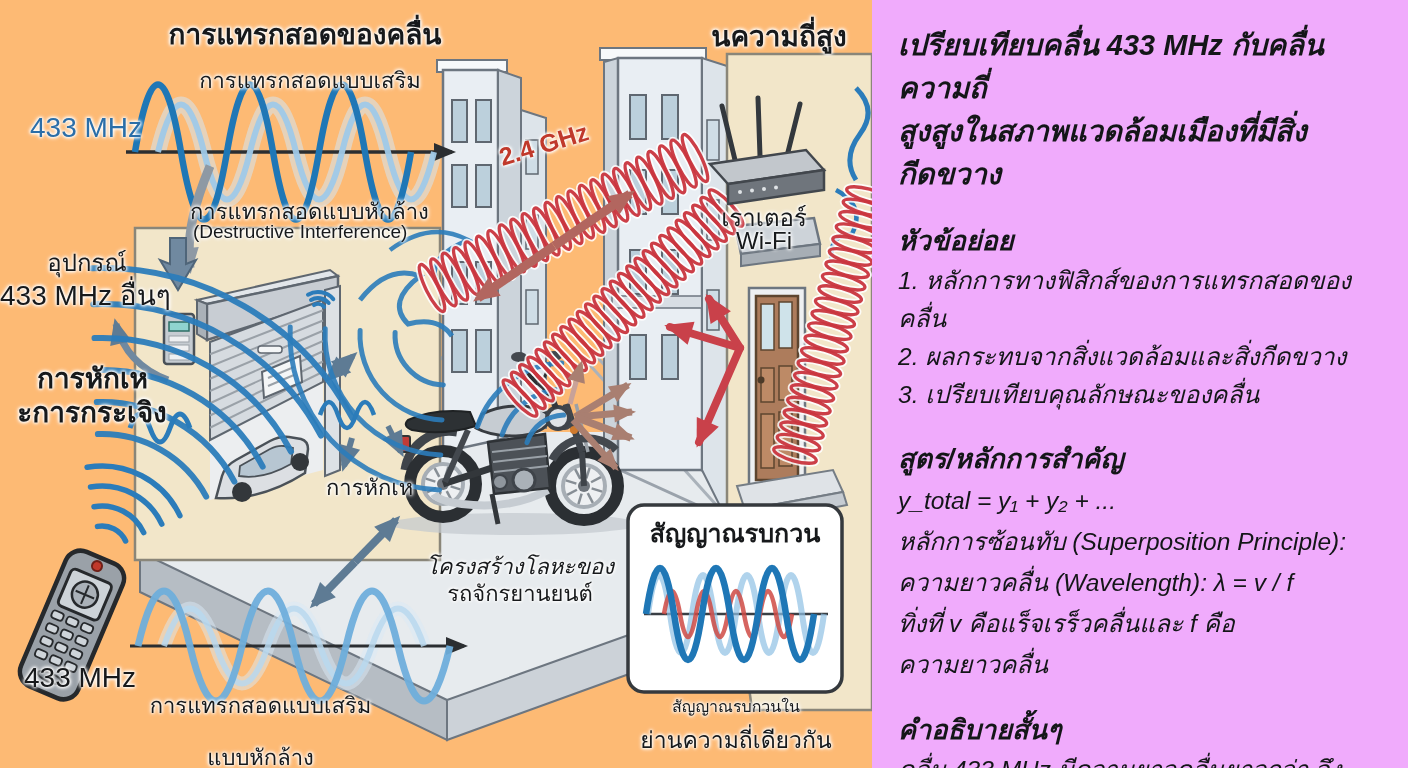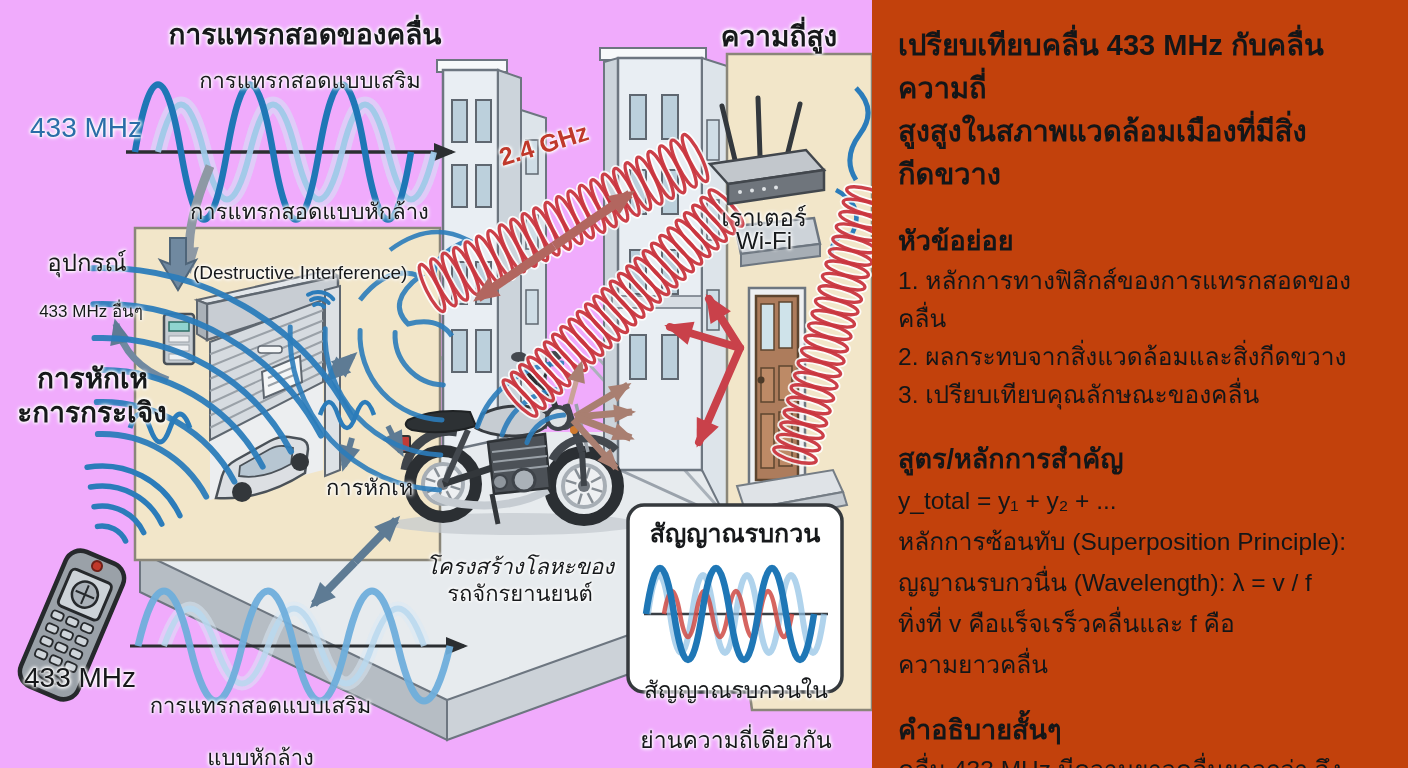--- a/index.html
+++ b/index.html
@@ -1,48 +1,48 @@
 <!DOCTYPE html>
 <html><head>
 <meta charset="utf-8">
 <style>
   html,body{margin:0;padding:0;background:#888;}
   #stage{position:relative;width:1408px;height:768px;overflow:hidden;background:#fff;
          font-family:"Liberation Sans","DejaVu Sans",sans-serif;}
-  #diagram{position:absolute;left:0;top:0;width:872px;height:768px;background:#f0abfc;}
+  #diagram{position:absolute;left:0;top:0;width:872px;height:768px;background:#fdba74;}
   #art{position:absolute;left:0;top:0;}
   .lbl{position:absolute;color:#17191b;white-space:nowrap;z-index:5;
        text-shadow:0 0 3px #fff,0 0 3px #fff,0 0 4px #fff,0 0 5px #fff;}
   .ctr{text-align:center;}
   .b{font-weight:700;}
   .l-title{left:150px;top:12px;width:310px;font-size:28px;}
   .l-constr{left:160px;top:63px;width:300px;font-size:22px;}
   .l-433t{left:30px;top:112px;font-size:28px;color:#2b6ea8;}
   .l-destr1{left:190px;top:194px;font-size:22px;}
-  .l-destr2{left:193px;top:221px;font-size:19px;margin-top:41px;}
+  .l-destr2{left:193px;top:221px;font-size:19px;}
   .l-dev1{left:12px;top:243px;width:150px;font-size:24px;}
-  .l-dev2{left:6px;top:273px;width:170px;font-size:17px;margin-top:24px;}
+  .l-dev2{left:0;top:273px;width:170px;font-size:28px;}
   .l-refr1{left:10px;top:356px;width:165px;font-size:28px;}
   .l-refr2{left:2px;top:390px;width:180px;font-size:28px;}
   .l-refrs{left:326px;top:470px;font-size:22px;}
   .l-433b{left:24px;top:662px;font-size:28px;}
   .l-bw1{left:118px;top:688px;width:285px;font-size:22px;}
   .l-bw2{left:118px;top:740px;width:285px;font-size:22px;}
   .l-sc1{left:425px;top:522px;width:190px;font-size:22px;}
   .l-sc2{left:425px;top:549px;width:190px;font-size:22px;font-style:italic;}
   .l-sc3{left:425px;top:576px;width:190px;font-size:22px;}
   .l-24{left:498px;top:130px;font-size:25px;color:#c0392b;transform:rotate(-17deg);}
   .l-hf{left:690px;top:14px;width:178px;font-size:28px;}
   .l-rt1{left:700px;top:198px;width:128px;font-size:24px;}
   .l-rt2{left:700px;top:227px;width:128px;font-size:24px;}
   .l-nb{left:632px;top:513px;width:206px;font-size:25px;}
-  .l-nc1{left:612px;top:672px;width:248px;font-size:23px;text-align:center;}
+  .l-nc1{left:612px;top:694px;width:248px;font-size:16px;text-align:center;}
   .l-nc2{left:612px;top:722px;width:248px;font-size:23px;}
-  #panel{position:absolute;left:872px;top:0;width:536px;height:768px;background:#c2410c;
-         box-sizing:border-box;padding:24px 28px 0 26px;color:#141618;}
+  #panel{position:absolute;left:872px;top:0;width:536px;height:768px;background:#f0abfc;
+         box-sizing:border-box;padding:24px 28px 0 26px;color:#141618;font-style:italic;}
   .p-title{font-size:29px;font-weight:700;line-height:43px;margin:0;}
   .p-head{font-size:27px;font-weight:700;line-height:38px;margin:26px 0 2px 0;}
   .p-line{font-size:24.5px;line-height:38px;margin:0;}
   .p-form{font-size:24.5px;line-height:41px;margin:0;}
 </style>
 </head>
 <body>
 
 <div id="stage">
 
@@ -497,38 +497,38 @@
     <div class="lbl ctr l-dev2">433 MHz อื่นๆ</div>
     <div class="lbl ctr b l-refr1">การหักเห</div>
     <div class="lbl ctr b l-refr2">ะการกระเจิง</div>
     <div class="lbl l-refrs">การหักเห</div>
     <div class="lbl l-433b">433 MHz</div>
     <div class="lbl ctr l-bw1">การแทรกสอดแบบเสริม</div>
     <div class="lbl ctr l-bw2">แบบหักล้าง</div>
     <div class="lbl ctr l-sc2">โครงสร้างโลหะของ</div>
     <div class="lbl ctr l-sc3">รถจักรยานยนต์</div>
     <div class="lbl b l-24">2.4 GHz</div>
-    <div class="lbl ctr b l-hf">ความถี่สูง</div>
+    <div class="lbl ctr b l-hf">นความถี่สูง</div>
     <div class="lbl ctr l-rt1">เราเตอร์</div>
     <div class="lbl ctr l-rt2">Wi-Fi</div>
     <div class="lbl ctr b l-nb">สัญญาณรบกวน</div>
     <div class="lbl ctr l-nc1">สัญญาณรบกวนใน</div>
     <div class="lbl ctr l-nc2">ย่านความถี่เดียวกัน</div>
   </div>
 
   <div id="panel">
     <p class="p-title">เปรียบเทียบคลื่น 433 MHz กับคลื่นความถี่</p>
     <p class="p-title">สูงสูงในสภาพแวดล้อมเมืองที่มีสิ่งกีดขวาง</p>
     <p class="p-head">หัวข้อย่อย</p>
     <p class="p-line">1. หลักการทางฟิสิกส์ของการแทรกสอดของ</p>
     <p class="p-line">คลื่น</p>
     <p class="p-line">2. ผลกระทบจากสิ่งแวดล้อมและสิ่งกีดขวาง</p>
     <p class="p-line">3. เปรียบเทียบคุณลักษณะของคลื่น</p>
     <p class="p-head">สูตร/หลักการสำคัญ</p>
     <p class="p-form">y_total = y₁ + y₂ + ...</p>
     <p class="p-form">หลักการซ้อนทับ (Superposition Principle):</p>
-    <p class="p-form">ญญาณรบกวนื่น (Wavelength): λ = v / f</p>
+    <p class="p-form">ความยาวคลื่น (Wavelength): λ = v / f</p>
     <p class="p-form">ทิ่งที่ v คือแร็จเรร็วคลื่นและ f คือความยาวคลื่น</p>
     <p class="p-head">คำอธิบายสั้นๆ</p>
     <p class="p-line">คลื่น 433 MHz มีความยาวคลื่นยาวกว่า จึงหักเห</p>
 
   </div>
 </div>
 
 </body></html>

